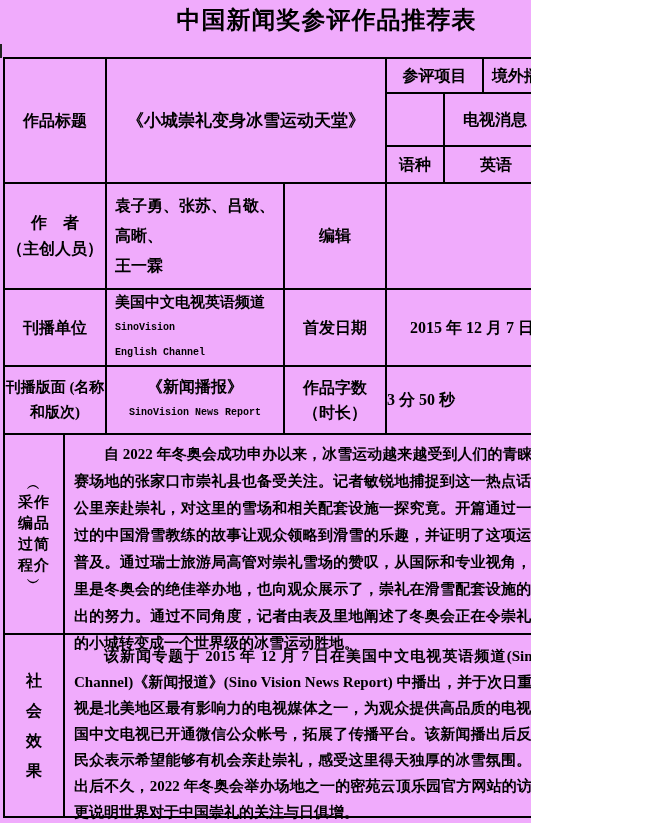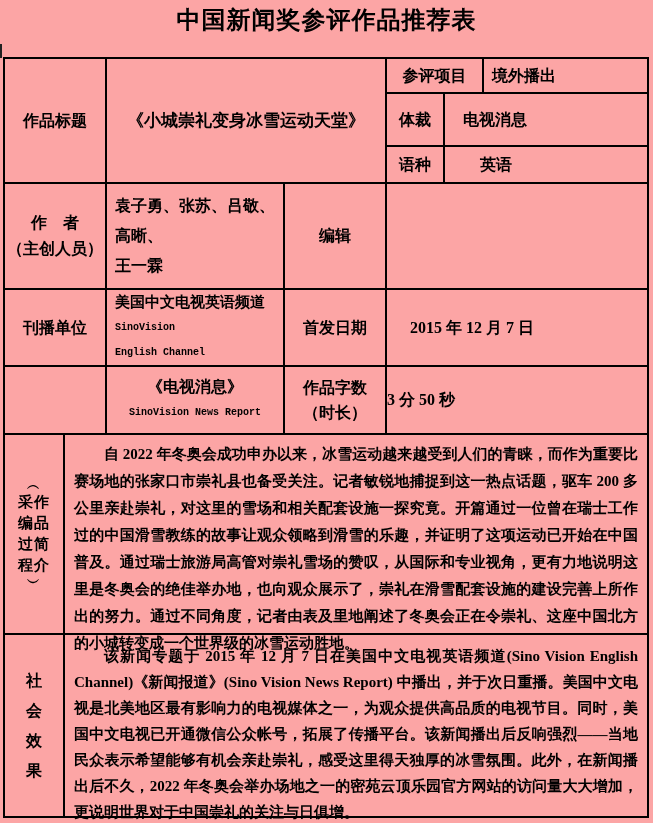--- a/index.html
+++ b/index.html
@@ -1,17 +1,17 @@
 <!DOCTYPE html>
 <html><head>
 <meta charset="utf-8">
 <style>
   html,body{margin:0;padding:0;background:#fff;}
   .page{
-    position:relative;width:653px;height:823px;background:#fca5a5;
+    position:relative;width:531px;height:823px;background:#f0abfc;
     font-family:"Liberation Serif","DejaVu Serif",serif;
     color:#000;font-weight:bold;overflow:hidden;text-decoration:underline;
   }
   .doc-title{
     position:absolute;left:0;top:4px;width:653px;margin:0;
     text-align:center;font-size:24px;font-weight:bold;letter-spacing:1px;
   }
   .tick{position:absolute;left:0;top:44px;width:2px;height:14px;background:#222;}
   .tbl{
     position:absolute;left:3px;top:57px;width:646px;height:761px;
@@ -64,23 +64,20 @@
     </div>
     <div class="cell" style="left:0;top:0;width:100px;height:123px;">
       <span>作品标题</span>
     </div>
     <div class="cell" style="left:382px;top:0;width:95px;height:33px;">
       <span>参评项目</span>
     </div>
     <div class="cell left" style="left:479px;top:0;width:163px;height:33px;padding-left:8px;">
       <span>境外播出</span>
     </div>
-    <div class="cell" style="left:382px;top:35px;width:56px;height:51px;">
-      <span>体裁</span>
-    </div>
     <div class="cell left" style="left:440px;top:35px;width:202px;height:51px;padding-left:18px;">
       <span>电视消息</span>
     </div>
     <div class="cell" style="left:382px;top:88px;width:56px;height:35px;">
       <span>语种</span>
     </div>
     <div class="cell left" style="left:440px;top:88px;width:202px;height:35px;padding-left:35px;">
       <span>英语</span>
     </div>
 
@@ -107,22 +104,26 @@
       <span class="mono">SinoVision</span>
       <span class="mono">English Channel</span>
     </div>
     <div class="cell" style="left:280px;top:231px;width:100px;height:75px;">
       <span>首发日期</span>
     </div>
     <div class="cell left" style="left:382px;top:231px;width:260px;height:75px;padding-left:23px;">
       <span>2015 年 12 月 7 日</span>
     </div>
 
+    <div class="cell" style="left:0;top:308px;width:100px;height:66px;line-height:25px;font-size:15px;">
+      <span>刊播版面 (名称</span>
+      <span>和版次)</span>
+    </div>
     <div class="cell" style="left:102px;top:308px;width:176px;height:66px;line-height:26px;">
-      <span>《电视消息》</span>
+      <span>《新闻播报》</span>
       <span class="mono">SinoVision News Report</span>
     </div>
     <div class="cell" style="left:280px;top:308px;width:100px;height:66px;line-height:25px;border-radius:8px;">
       <span>作品字数</span>
       <span>（时长）</span>
     </div>
     <div class="cell left" style="left:382px;top:308px;width:260px;height:66px;">
       <span>3 分 50 秒</span>
     </div>
 

